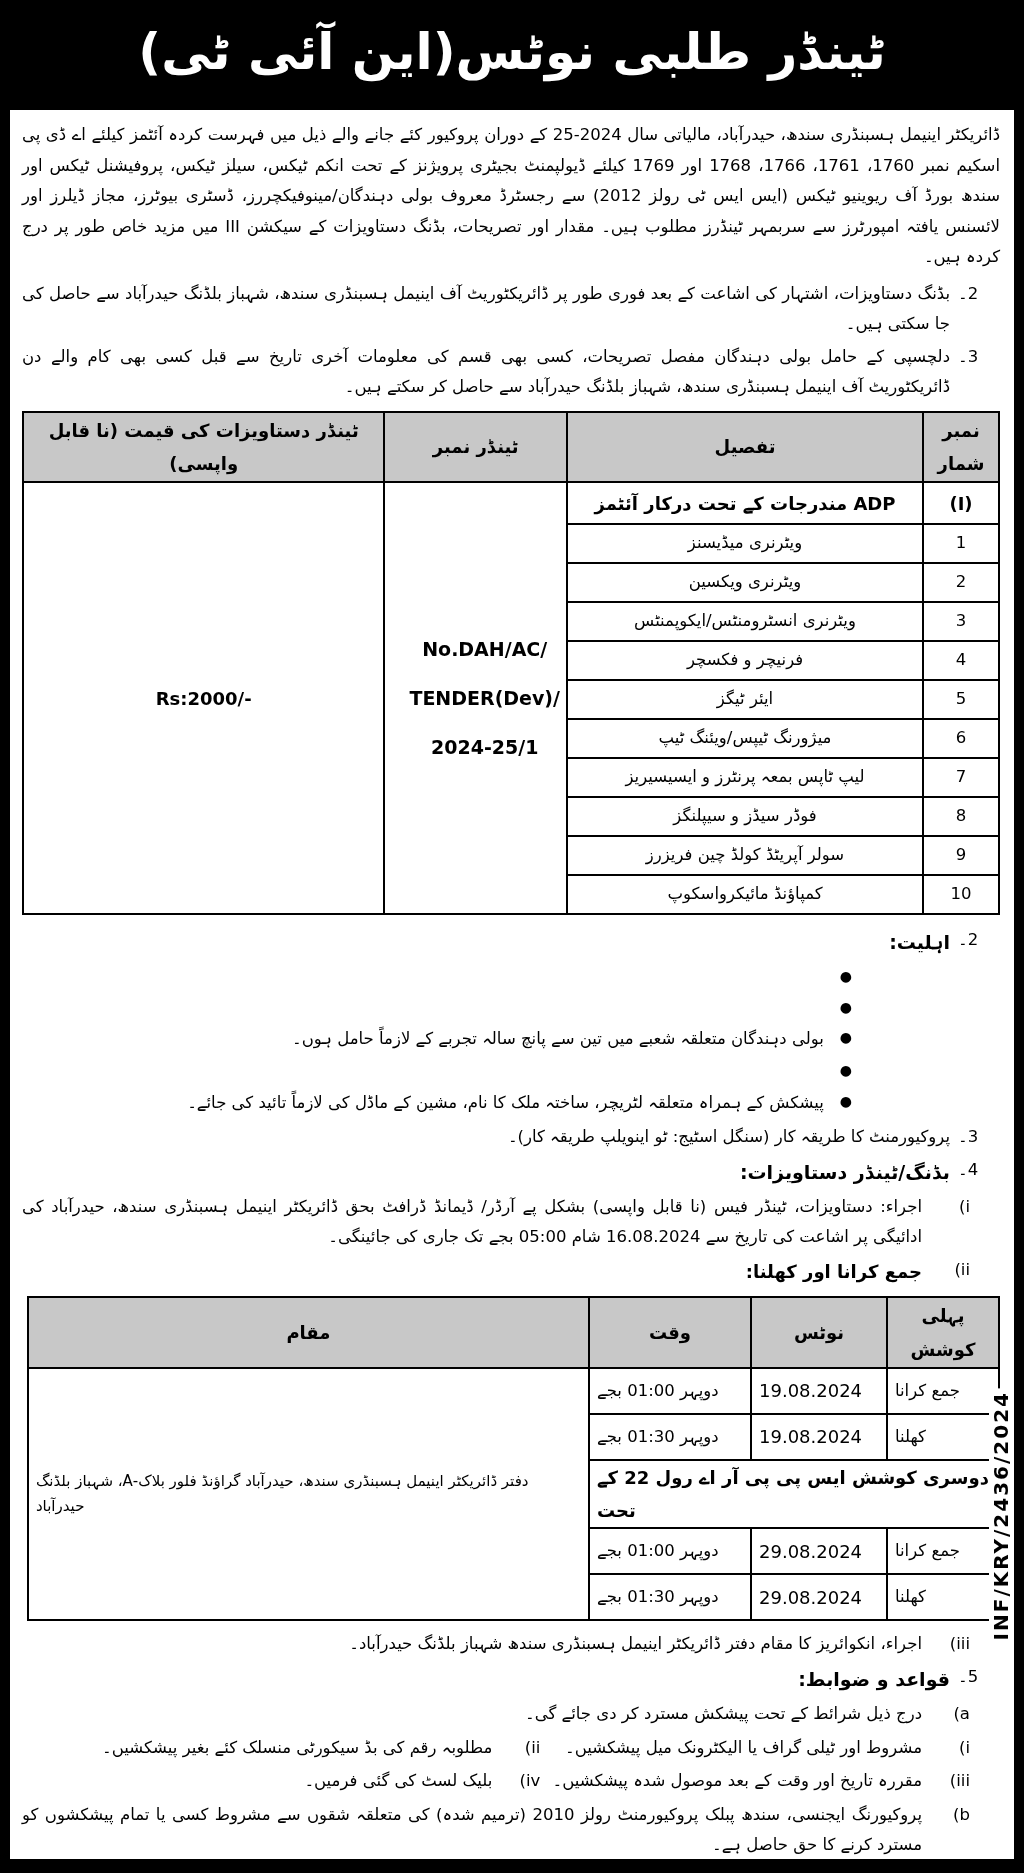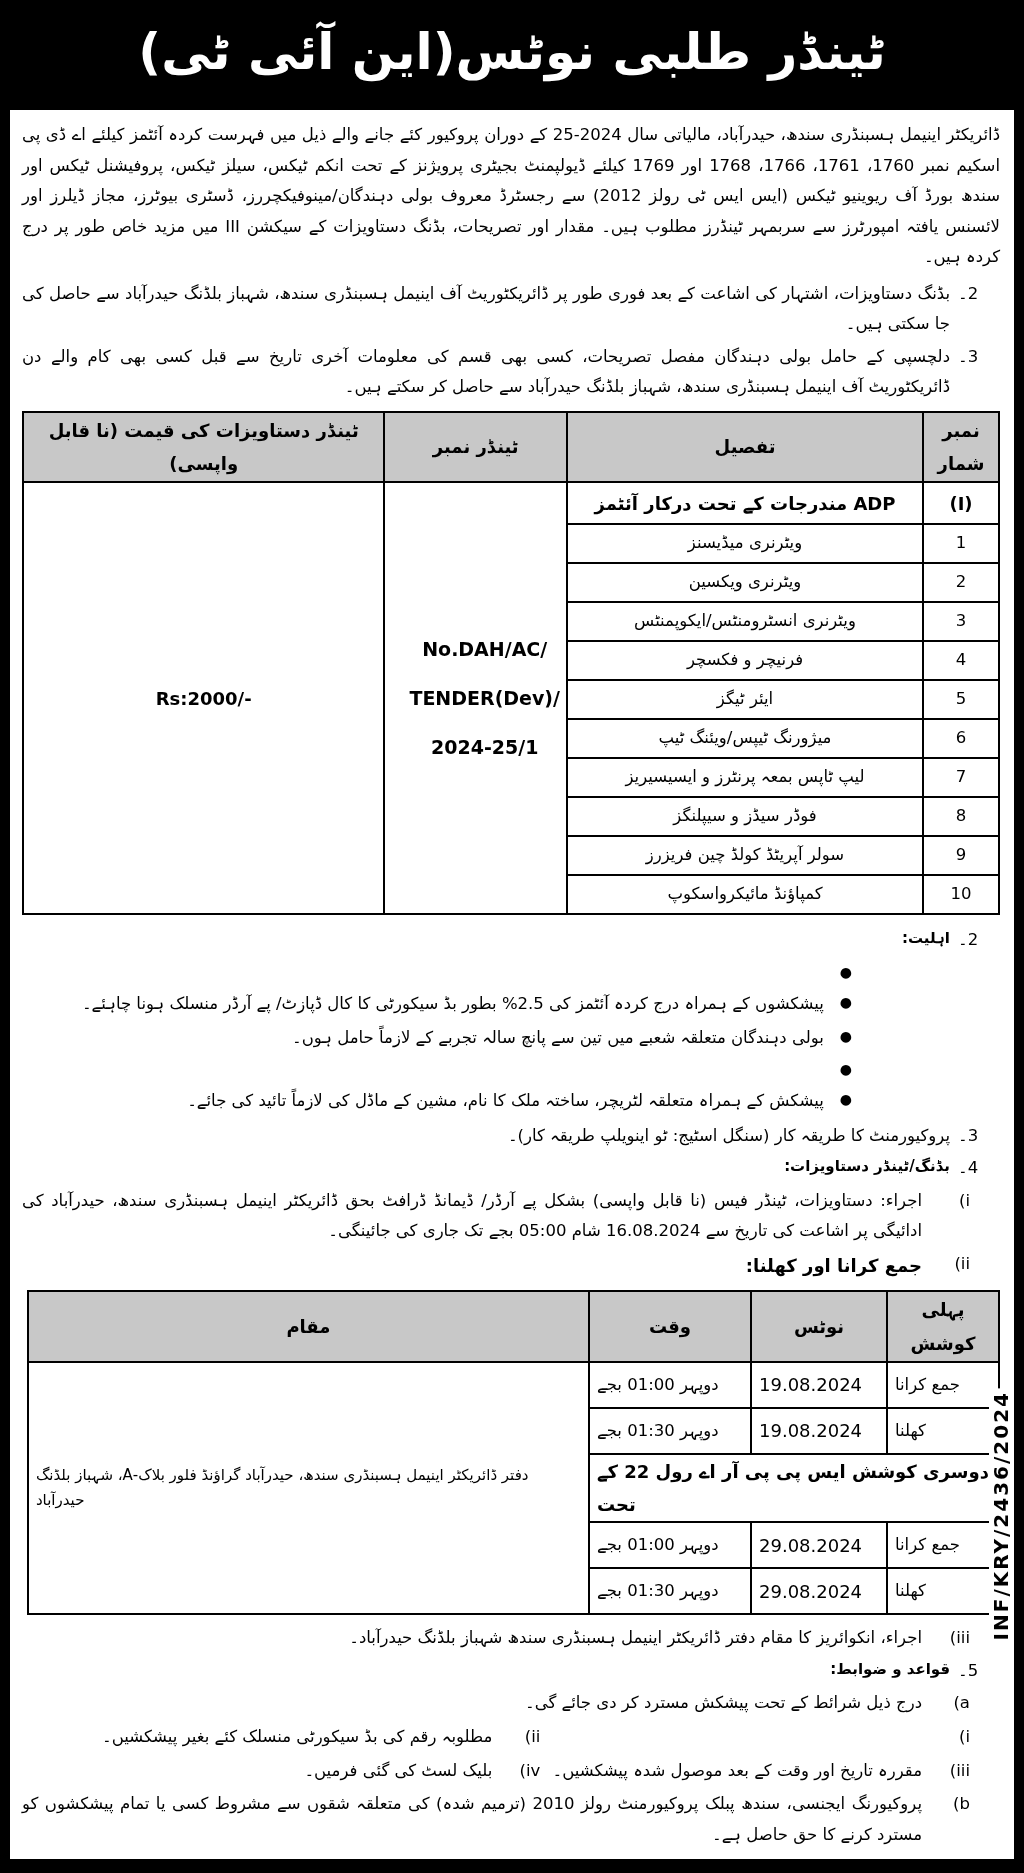--- a/index.html
+++ b/index.html
@@ -13,21 +13,21 @@
     background:#000;color:#fff;min-height:96px;display:flex;align-items:center;justify-content:center;
     font-size:50px;font-weight:bold;letter-spacing:1px;padding:4px 0 10px 0;
   }
   .content{flex:1;padding:8px 14px 0 12px;font-size:16.5px;line-height:1.85;}
   .intro{text-align:justify;margin:2px 0 6px 0;}
   .clause{display:flex;gap:8px;margin:2px 0;}
   .clause .marker{min-width:42px;text-align:left;flex:0 0 auto;}
   .clause .ctext{flex:1;text-align:justify;}
   .sub{padding-right:30px;}
   .submarker{min-width:40px;text-align:right;direction:ltr;flex:0 0 auto;}
-  .boldhead{font-weight:bold;font-size:15px;}
+  .boldhead{font-weight:bold;font-size:19px;}
   
   table{border-collapse:collapse;width:100%;}
   .t1{margin:8px 0 10px 0;}
   .t1 th,.t1 td{border:2px solid #000;}
   .t1 th{background:#c8c8c8;height:44px;font-size:18px;font-weight:bold;}
   .t1 .c-sno{width:72px;}
   .t1 .c-detail{width:352px;}
   .t1 .c-tno{width:178px;}
   .t1 td{height:37px;text-align:center;font-size:16.5px;padding:0 6px;}
   .t1 tr.group-row td.gd{font-weight:bold;font-size:18px;height:40px;border-radius:18px;}
@@ -148,21 +148,20 @@
       <div class="clause">
         <span class="marker">2۔</span>
         <span class="boldhead">اہلیت:</span>
       </div>
       <div class="bullets">
         <div class="bullet">
             <span class="dot">●</span>
           </div>
         <div class="bullet">
             <span class="dot">●</span>
-            <span>پیشکشوں کے ہمراہ درج کردہ آئٹمز کی 2.5% بطور بڈ سیکورٹی کا کال ڈپازٹ/ پے آرڈر منسلک ہونا چاہئے۔</span>
           </div>
         <div class="bullet">
             <span class="dot">●</span>
             <span>بولی دہندگان متعلقہ شعبے میں تین سے پانچ سالہ تجربے کے لازماً حامل ہوں۔</span>
           </div>
         <div class="bullet">
             <span class="dot">●</span>
           </div>
         <div class="bullet">
             <span class="dot">●</span>
@@ -238,20 +237,21 @@
       </div>
 
       <div class="clause sub">
         <span class="submarker">(a</span>
         <span class="ctext">درج ذیل شرائط کے تحت پیشکش مسترد کر دی جائے گی۔</span>
       </div>
 
       <div class="rulegrid">
         <div class="clause sub">
           <span class="submarker">(i</span>
+          <span class="ctext">مشروط اور ٹیلی گراف یا الیکٹرونک میل پیشکشیں۔</span>
         </div>
         <div class="clause">
           <span class="submarker">(ii</span>
           <span class="ctext">مطلوبہ رقم کی بڈ سیکورٹی منسلک کئے بغیر پیشکشیں۔</span>
         </div>
       </div>
       <div class="rulegrid">
         <div class="clause sub">
           <span class="submarker">(iii</span>
           <span class="ctext">مقررہ تاریخ اور وقت کے بعد موصول شدہ پیشکشیں۔</span>

